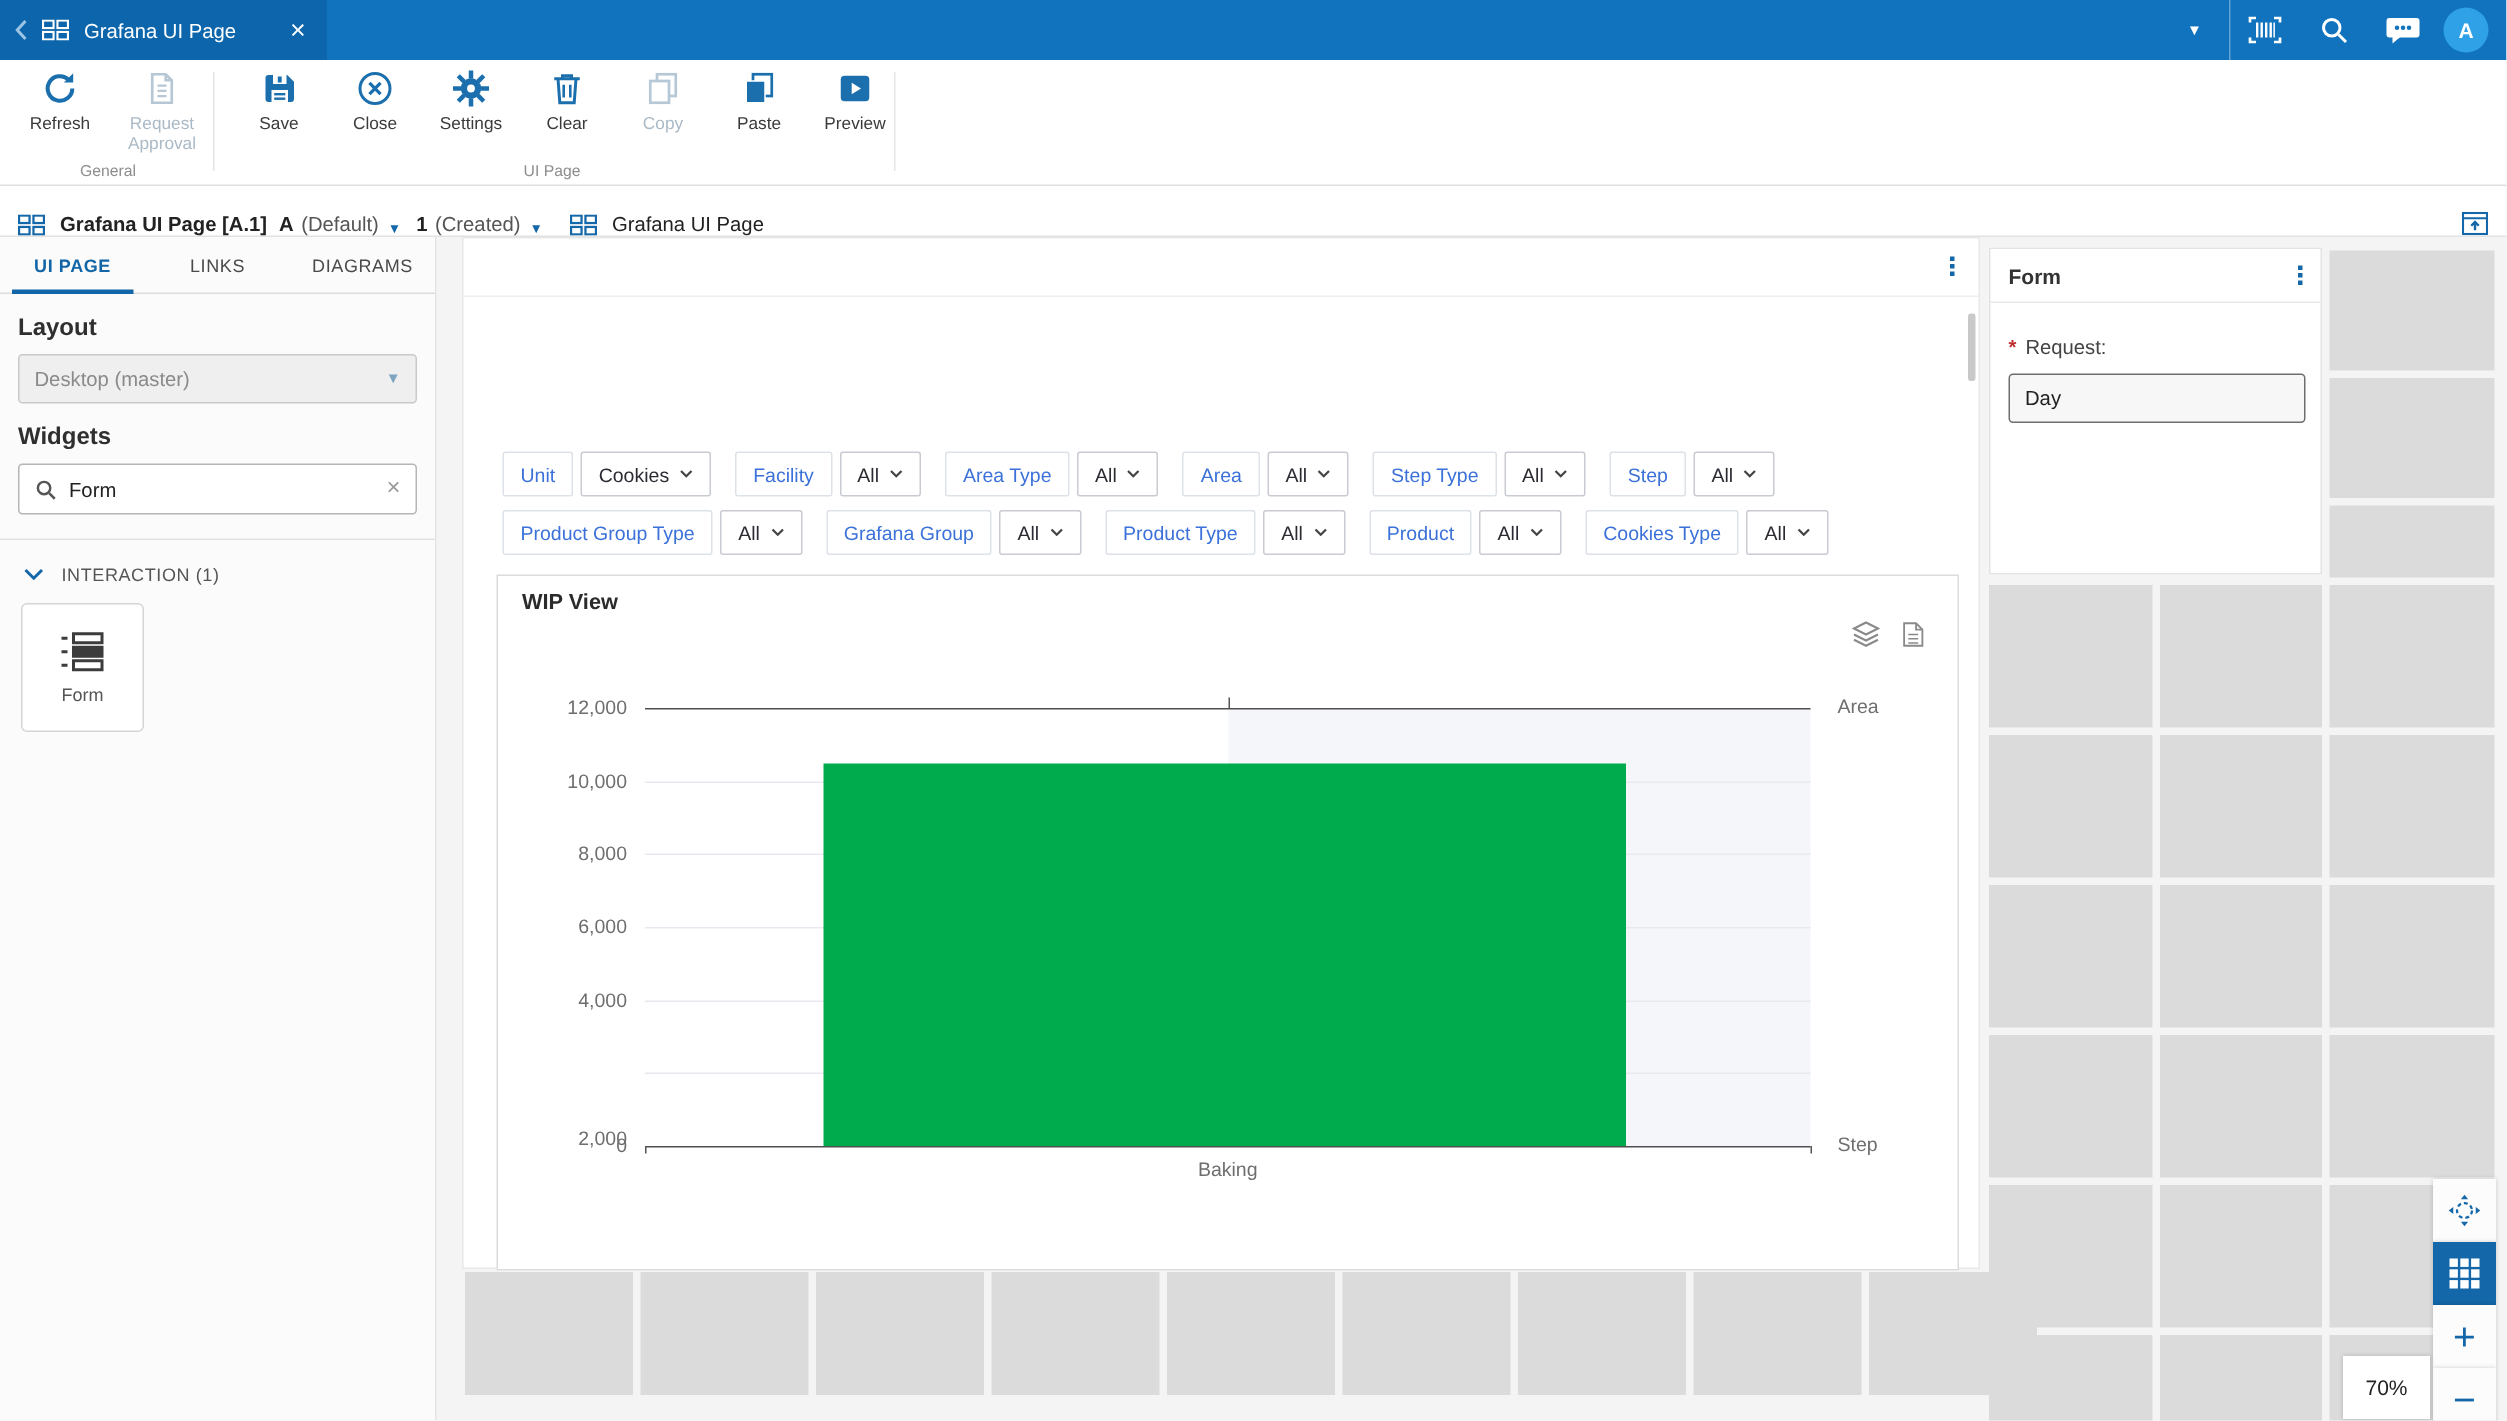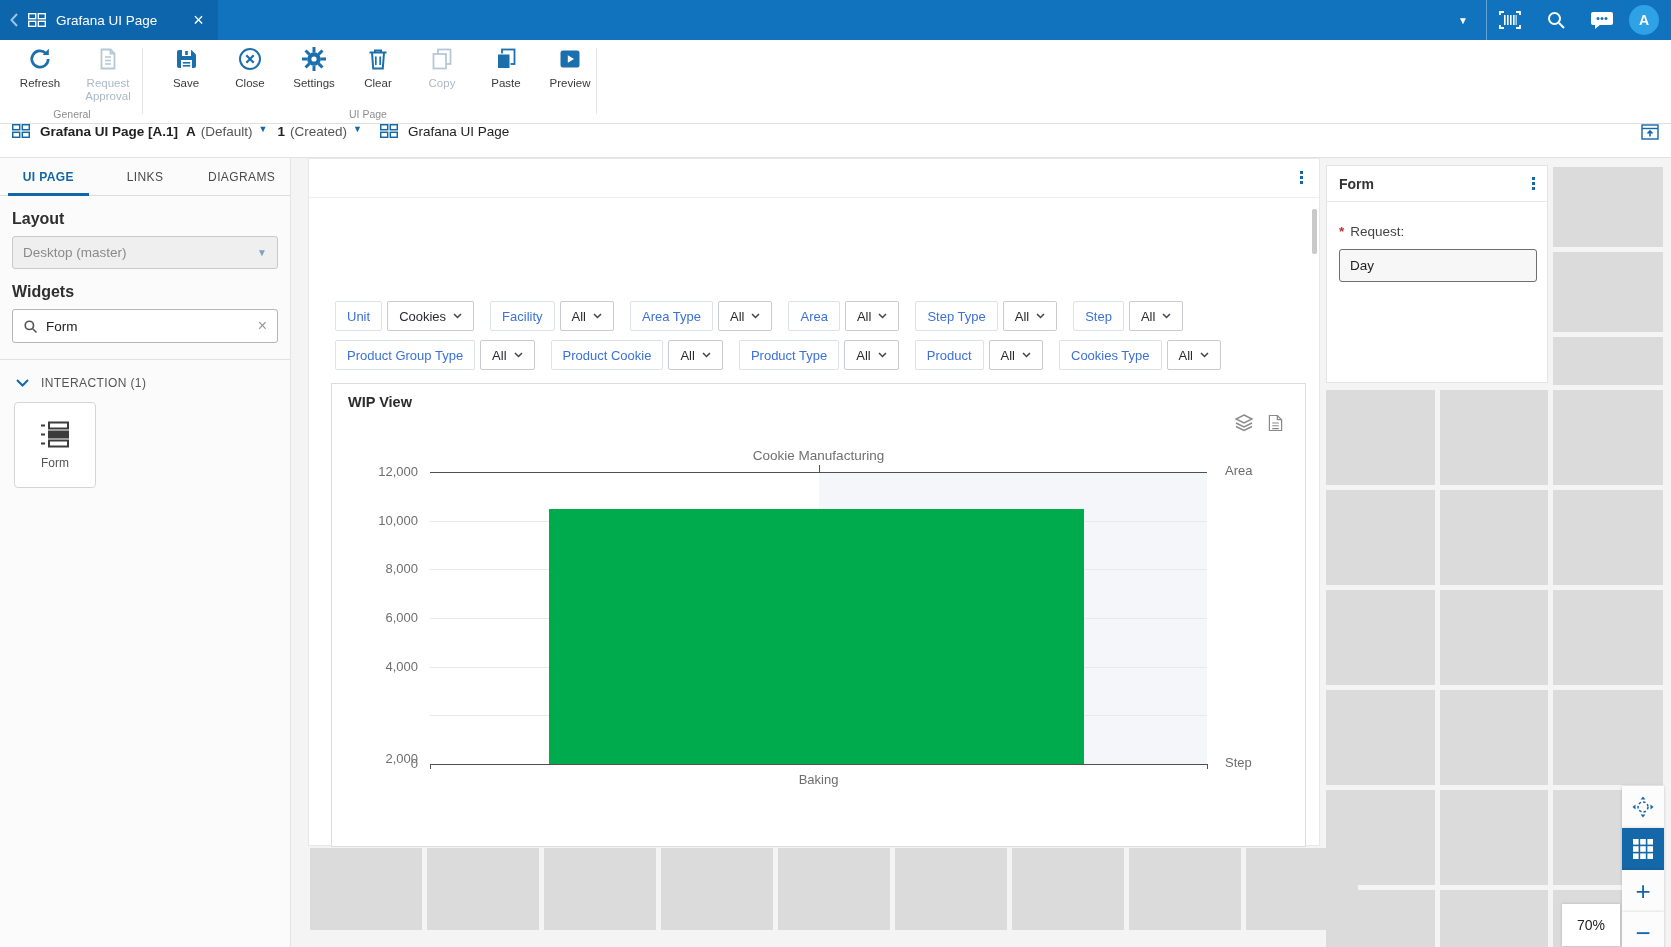--- a/index.html
+++ b/index.html
@@ -20,21 +20,21 @@
   
   #ribbon { position:absolute; left:0; top:40px; width:1671px; height:84px; background:#fff; border-bottom:1px solid #E0E0E0; }
   .ribbon-btn { position:absolute; top:6px; width:68px; height:58px; display:flex; flex-direction:column; align-items:center; cursor:pointer; color:#1B6FAD; }
   .ribbon-btn .rb-label { font-size:11.5px; color:#3A3A3A; margin-top:5px; text-align:center; line-height:1.15; }
   .ribbon-btn.disabled { color:#B6C8D6; cursor:default; }
   .ribbon-btn.disabled .rb-label { color:#AAB9C6; }
   .ribbon-sep { position:absolute; top:8px; width:1px; height:66px; background:#E5E5E5; }
   .ribbon-group-label { position:absolute; bottom:3px; font-size:10.5px; color:#8E8E8E; transform:translateX(-50%); }
 
   
-  #breadcrumb { position:absolute; left:0; top:124px; width:1671px; height:34px; background:#fff; border-bottom:1px solid #E2E2E2; display:flex; align-items:flex-start; padding:0 12px; font-size:13.5px; color:#555; }
+  #breadcrumb { position:absolute; left:0; top:124px; width:1671px; height:34px; background:#fff; border-bottom:1px solid #E2E2E2; display:flex; align-items:flex-end; padding:0 12px; font-size:13.5px; color:#555; }
   #breadcrumb .bold { font-weight:700; color:#222; }
   #breadcrumb .crumb-gap { width:8px; }
   .tri-down { color:#1467A8; font-size:9px; margin:0 10px 0 6px; cursor:pointer; }
   #breadcrumb-expand { margin-left:auto; cursor:pointer; }
 
   
   #sidebar { position:absolute; left:0; top:158px; width:291px; height:789px; background:#FBFBFB; border-right:1px solid #E4E4E4; }
   #sidebar-tabs { display:flex; height:38px; border-bottom:1px solid #DDD; }
   .side-tab { flex:1; display:flex; align-items:center; justify-content:center; font-size:12px; letter-spacing:.4px; color:#4A4A4A; cursor:pointer; position:relative; }
   .side-tab.active { color:#1266A7; font-weight:700; }
@@ -420,21 +420,21 @@
         <div class="pill pill-value">
           <span>All</span>
           <span>
             <svg width="9" height="6" viewBox="0 0 9 6" fill="none" stroke="#444" stroke-width="1.5">
               <path d="M1 1 L4.5 4.5 L8 1"></path>
             </svg>
           </span>
         </div>
       </div>
       <div class="filter-pair">
-        <div class="pill pill-label">Product Cookie</div>
+        <div class="pill pill-label">Grafana Group</div>
         <div class="pill pill-value">
           <span>All</span>
           <span>
             <svg width="9" height="6" viewBox="0 0 9 6" fill="none" stroke="#444" stroke-width="1.5">
               <path d="M1 1 L4.5 4.5 L8 1"></path>
             </svg>
           </span>
         </div>
       </div>
       <div class="filter-pair">
@@ -484,21 +484,20 @@
       </div>
       <div>
         <svg width="15" height="18" viewBox="0 0 16 18" fill="none" stroke="currentColor" stroke-width="1.3">
             <path d="M1.5 1 H10 L14.5 5.5 V17 H1.5 Z"></path>
             <path d="M10 1 V5.5 H14.5"></path>
             <path d="M4.5 9 h7 M4.5 12 h7 M4.5 15 h7" stroke-width="1.1"></path>
           </svg>
       </div>
     </div>
     <div id="chart">
-        <div id="chart-title">Cookie Manufacturing</div>
         <div id="chart-band"></div>
         <div class="gridline" style="top: 48.6667px;"></div>
         <div class="gridline" style="top: 97.3333px;"></div>
         <div class="gridline" style="top: 146px;"></div>
         <div class="gridline" style="top: 194.667px;"></div>
         <div class="gridline" style="top: 243.333px;"></div>
         <div class="axis-line" style="top: 0px;"></div>
         <div class="axis-line" style="top: 292px;"></div>
         <div class="ytick-label" style="top: -8px;">12,000</div>
         <div class="ytick-label" style="top: 40.6667px;">10,000</div>

